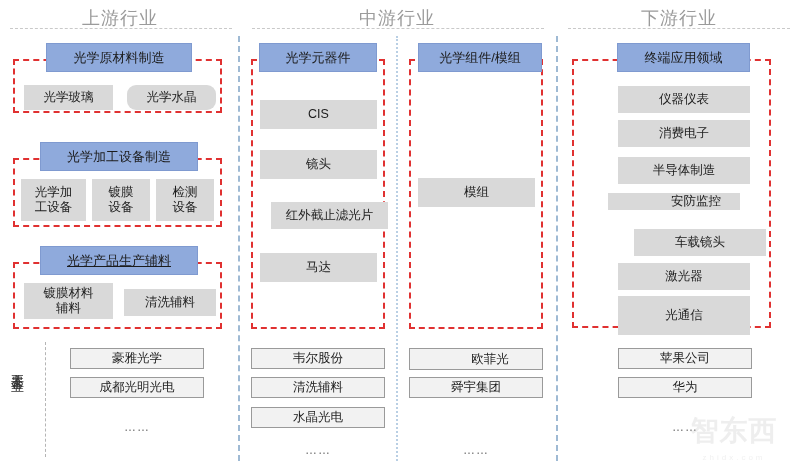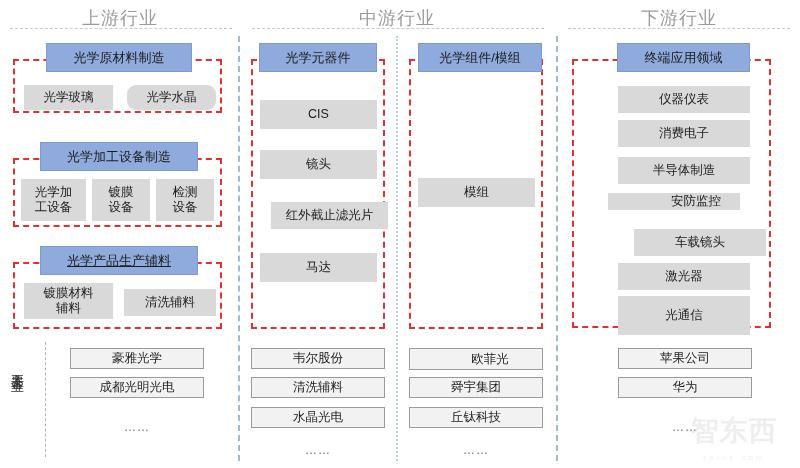--- a/index.html
+++ b/index.html
@@ -227,21 +227,20 @@
   <div class="chip-co" style="left:70px; top:377px; width:134px; height:21px;">成都光明光电</div>
   <div class="dots" style="left:70px; top:420px; width:134px;">……</div>
 
   <div class="chip-co" style="left:251px; top:348px; width:134px; height:21px;">韦尔股份</div>
   <div class="chip-co" style="left:251px; top:377px; width:134px; height:21px;">清洗辅料</div>
   <div class="chip-co" style="left:251px; top:407px; width:134px; height:21px;">水晶光电</div>
   <div class="dots" style="left:251px; top:443px; width:134px;">……</div>
 
   <div class="chip-co" style="left:409px; top:348px; width:134px; height:22px;padding-left:28px;">欧菲光</div>
   <div class="chip-co" style="left:409px; top:377px; width:134px; height:21px;">舜宇集团</div>
-  <div class="chip-co" style="left:409px; top:407px; width:134px; height:21px;">丘钛科技</div>
   <div class="dots" style="left:409px; top:443px; width:134px;">……</div>
 
   <div class="chip-co" style="left:618px; top:348px; width:134px; height:21px;">苹果公司</div>
   <div class="chip-co" style="left:618px; top:377px; width:134px; height:21px;">华为</div>
   <div class="dots" style="left:618px; top:420px; width:134px;">……</div>
 
   <div id="watermark">
     <div class="wm-text">智东西</div>
     <div class="wm-sub">zhidx.com</div>
   </div>

